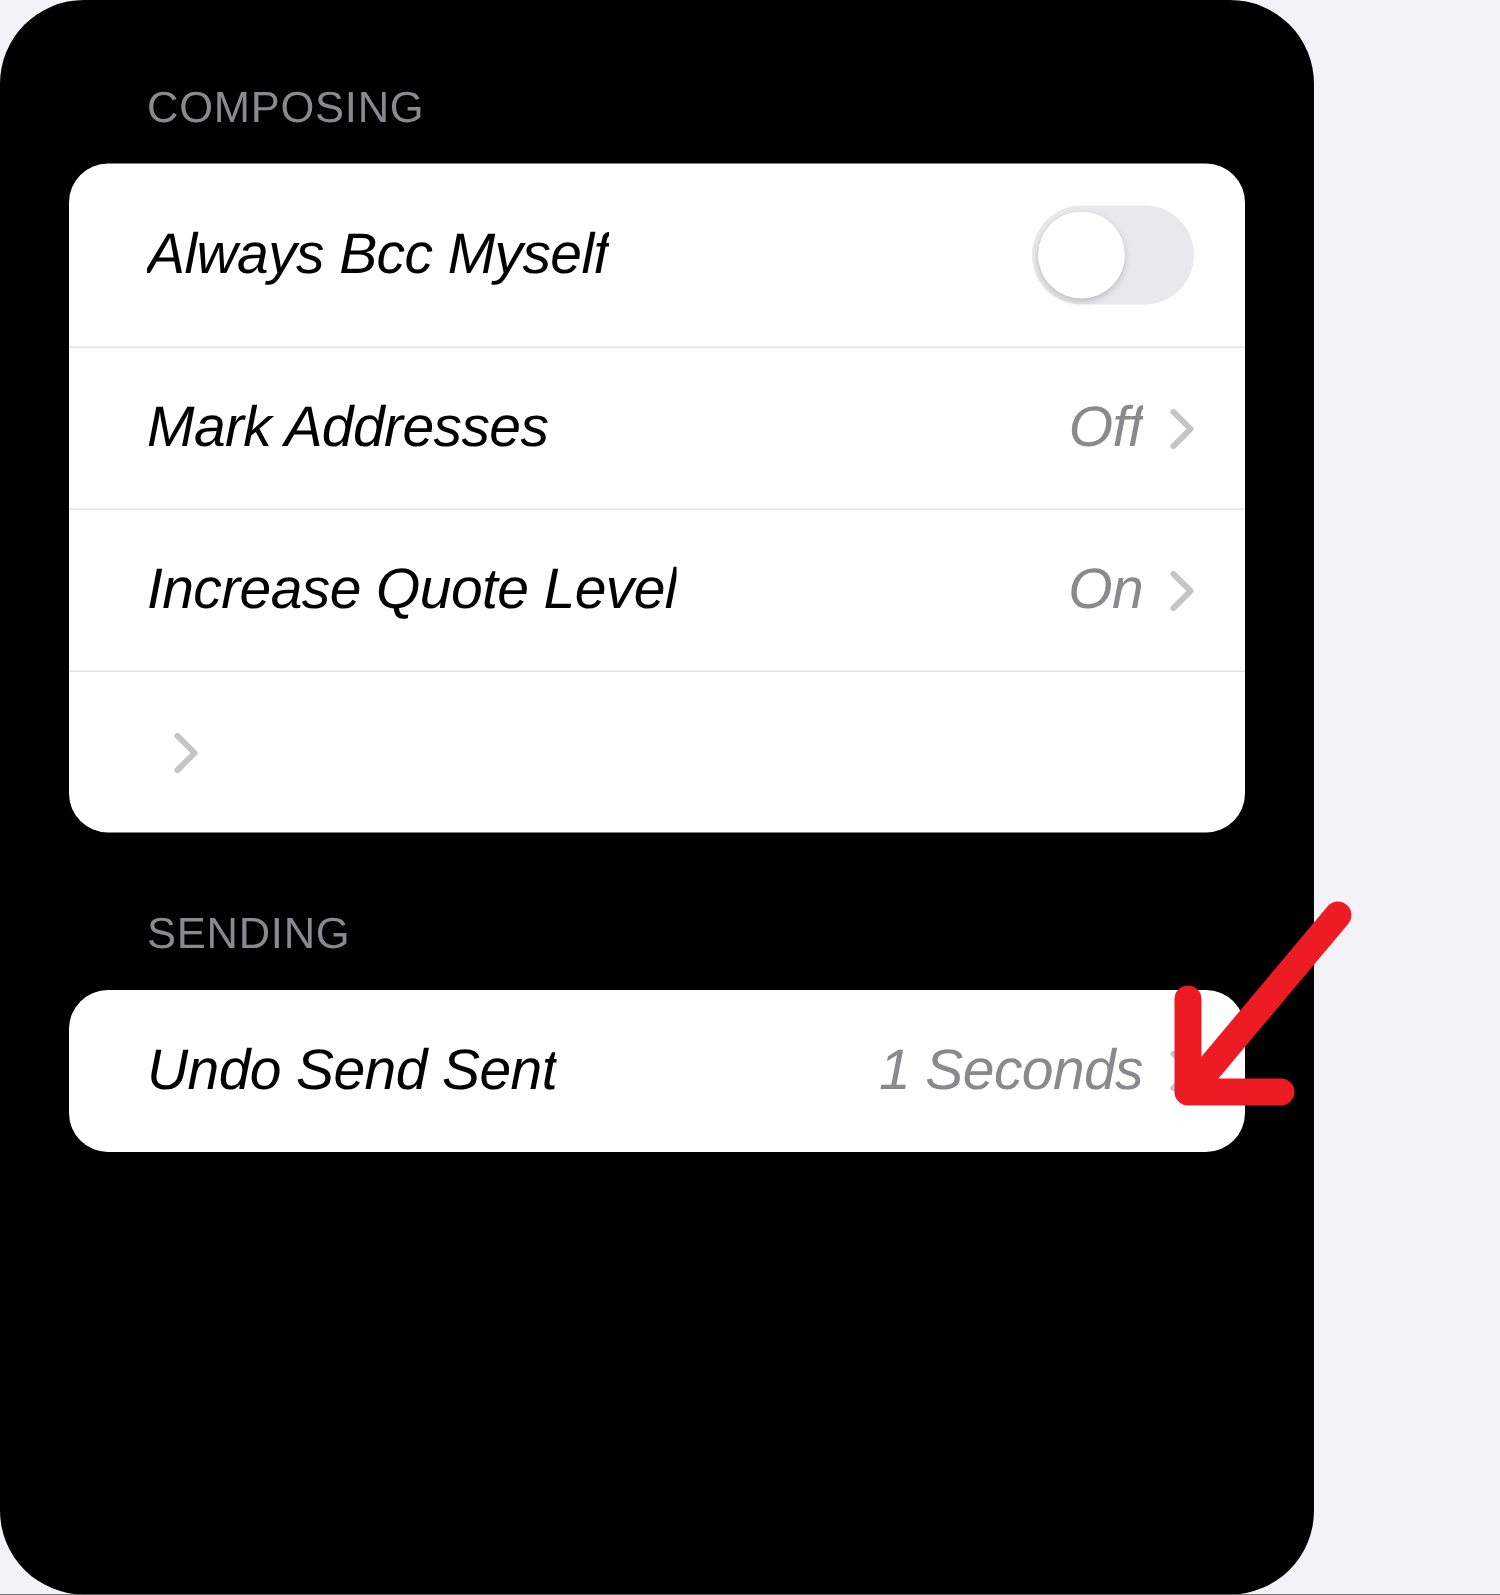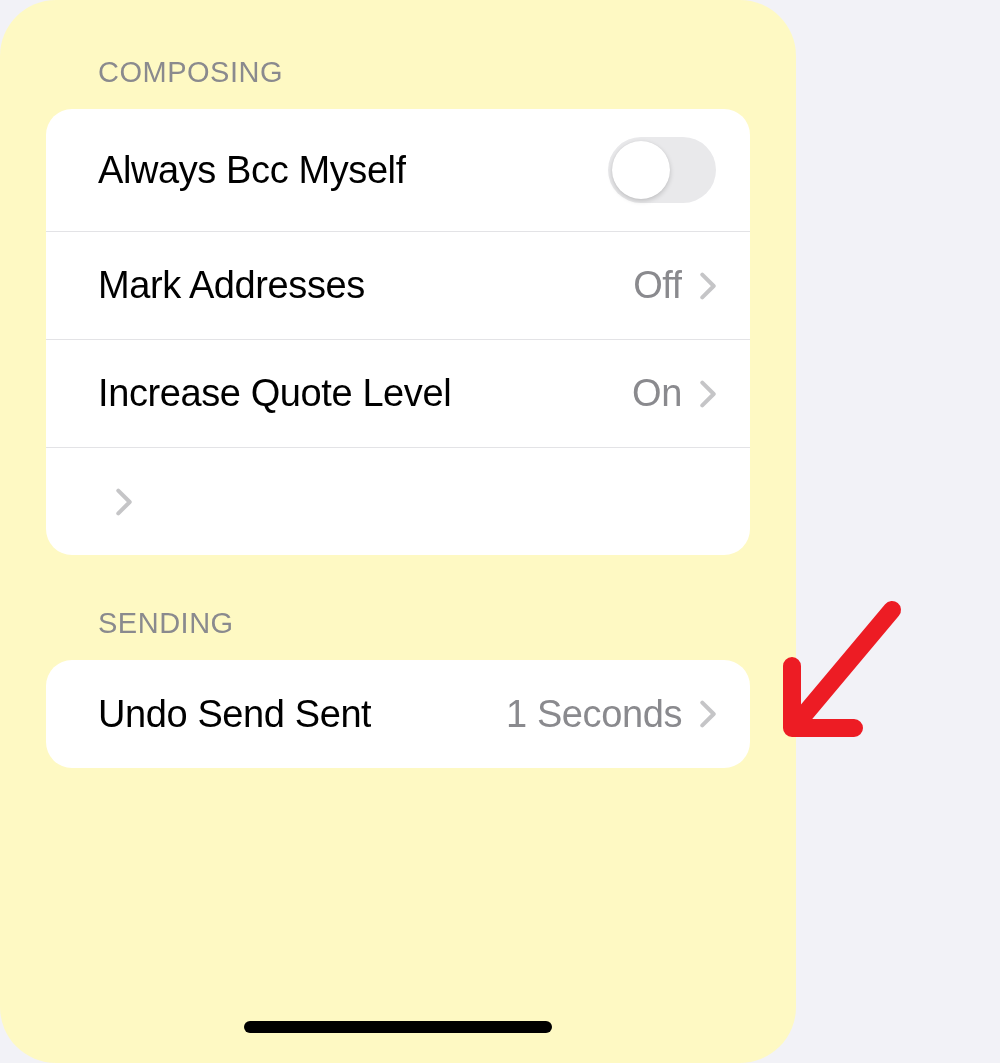--- a/index.html
+++ b/index.html
@@ -9,39 +9,40 @@
   }
   body {
     font-family: -apple-system, "SF Pro Text", "Helvetica Neue", Helvetica, Arial, sans-serif;
     background: #f2f2f7;
     width: 1000px;
     height: 1063px;
     overflow: hidden;
     position: relative;
   }
   .screen {
-    width: 796px;
+    width: 876px;
     height: 1063px;
-    background: #fef9c3;
+    background: #000000;
     border-radius: 56px;
     padding-top: 56px;
     position: relative;
   }
   .section-header {
     padding: 0 56px 20px 98px;
     color: #8a8a8e;
     font-size: 29px;
     letter-spacing: 0.5px;
     font-weight: 400;
   }
   .group {
     margin: 0 46px;
     background: #ffffff;
     border-radius: 26px;
     overflow: hidden;
+    font-style: italic;
   }
   .row {
     display: flex;
     align-items: center;
     padding: 28px 34px 28px 52px;
     min-height: 108px;
     font-size: 38px;
     letter-spacing: -0.4px;
   }
   .row + .row {

